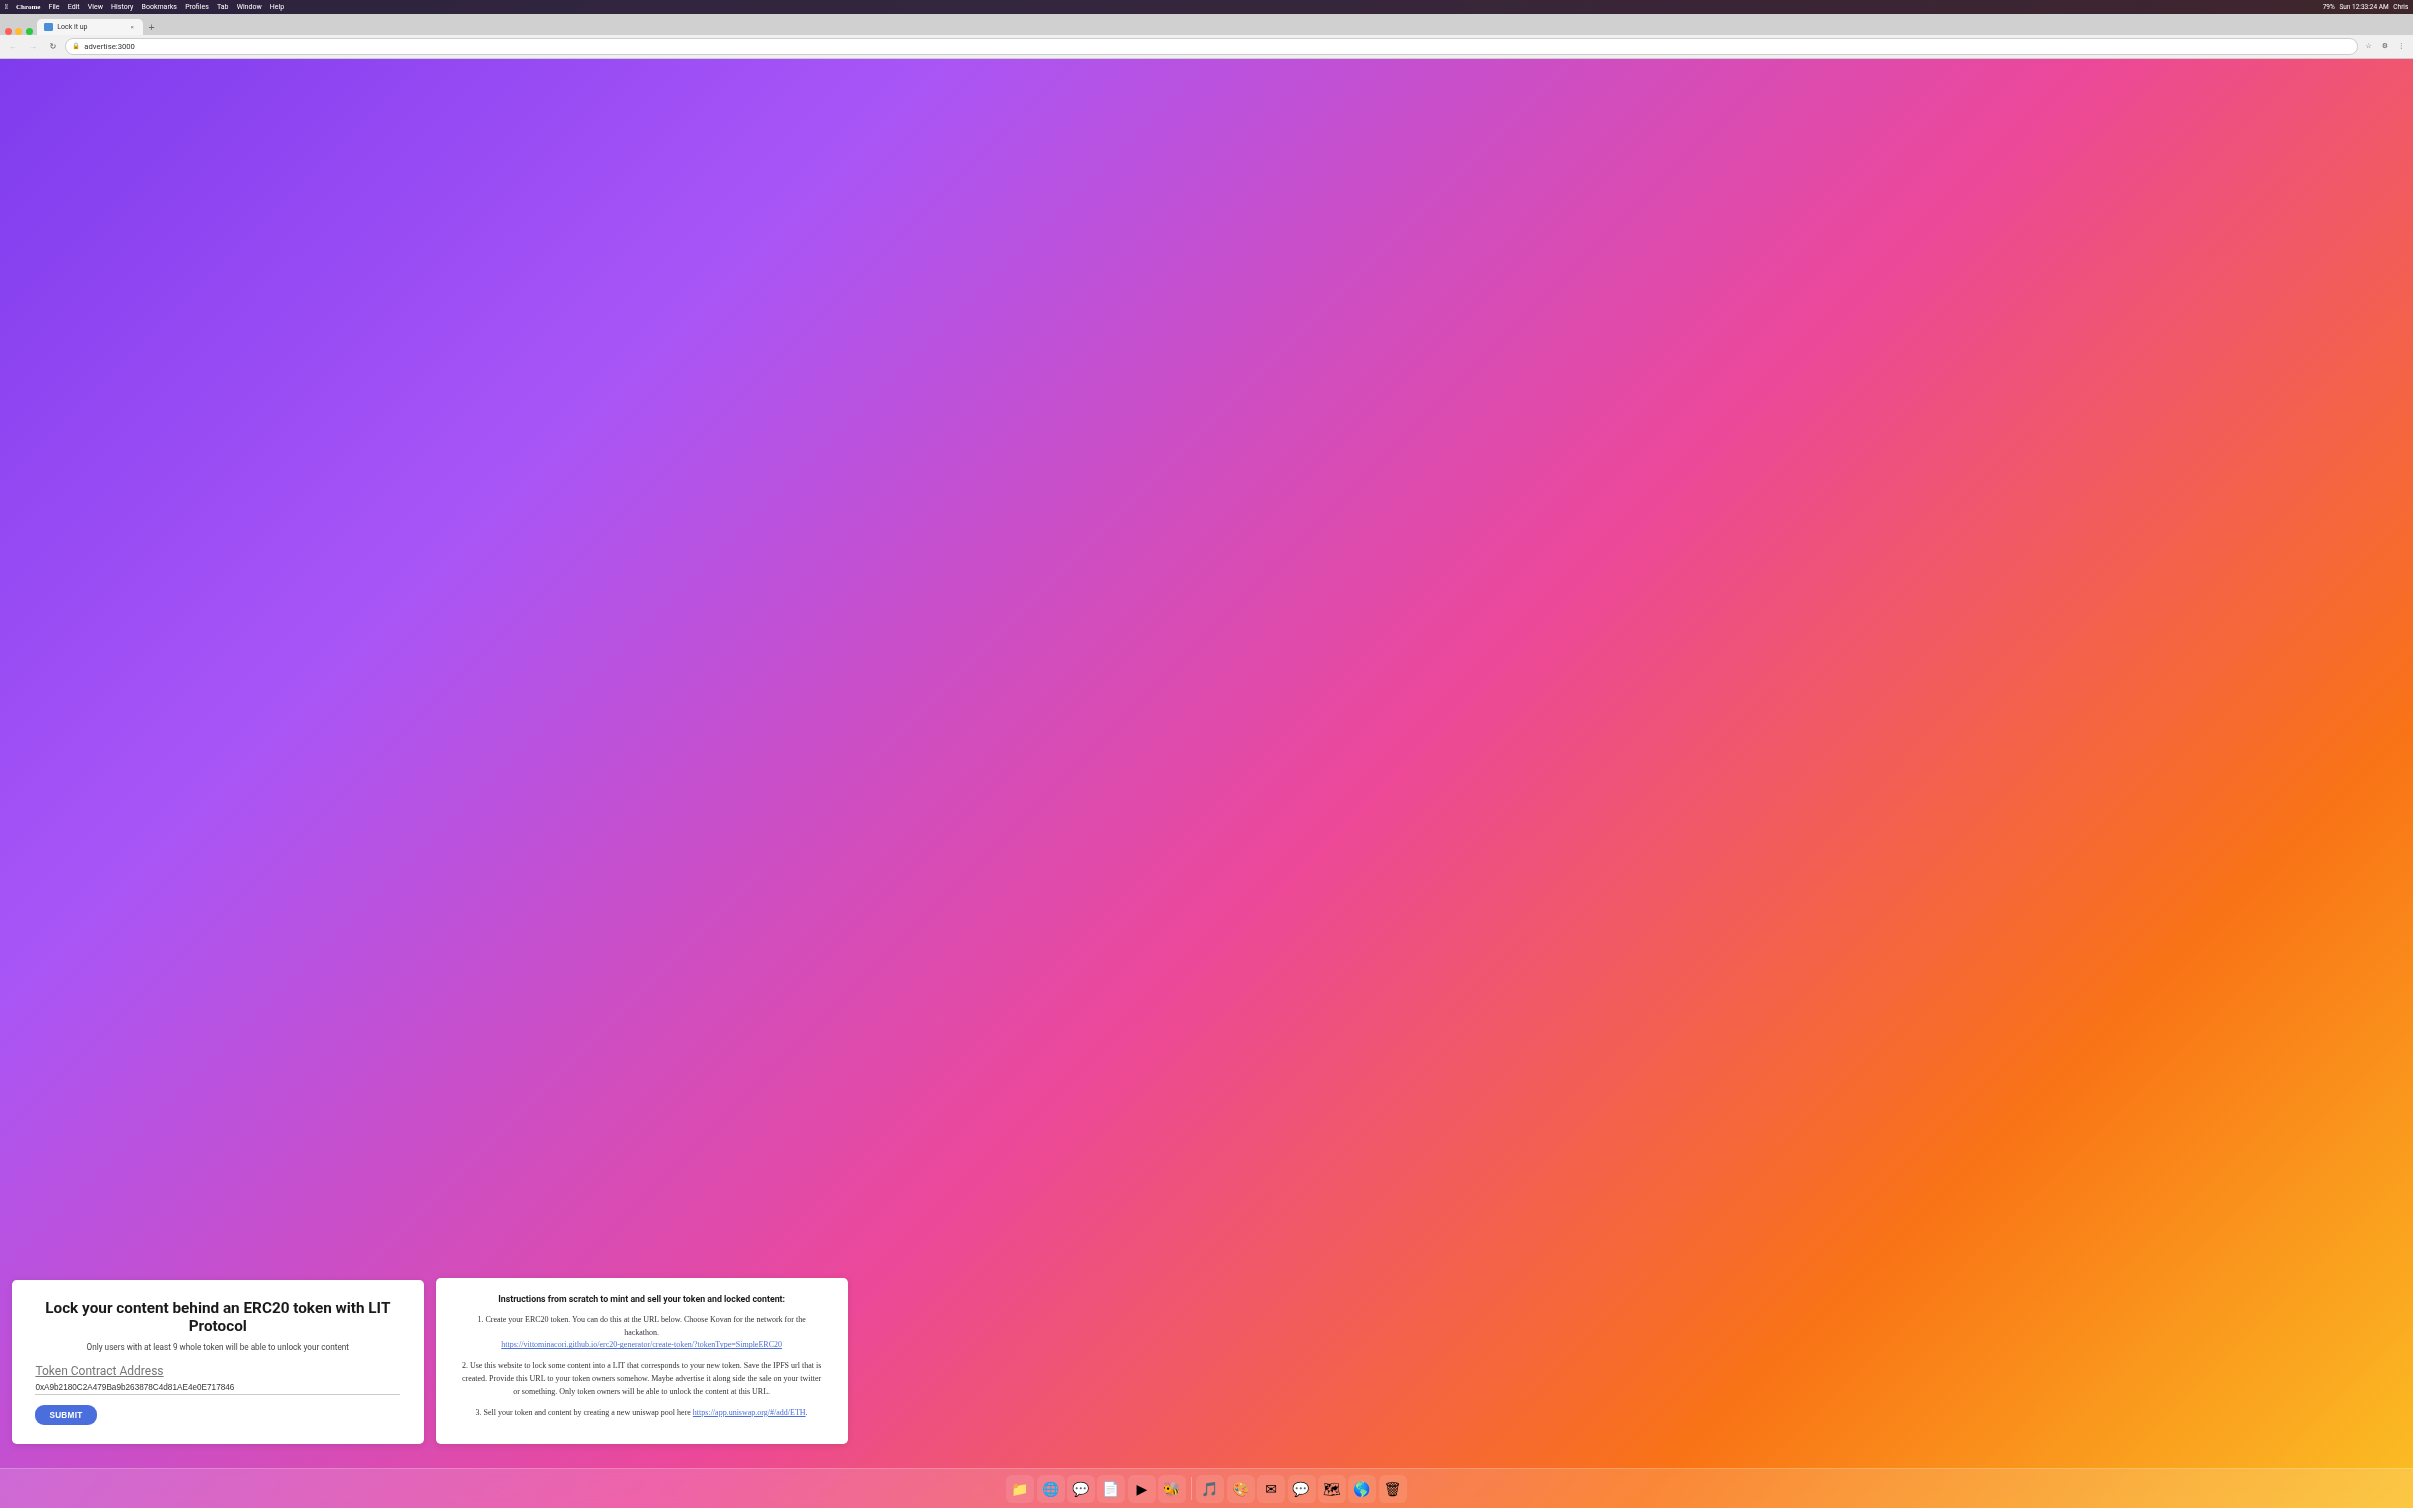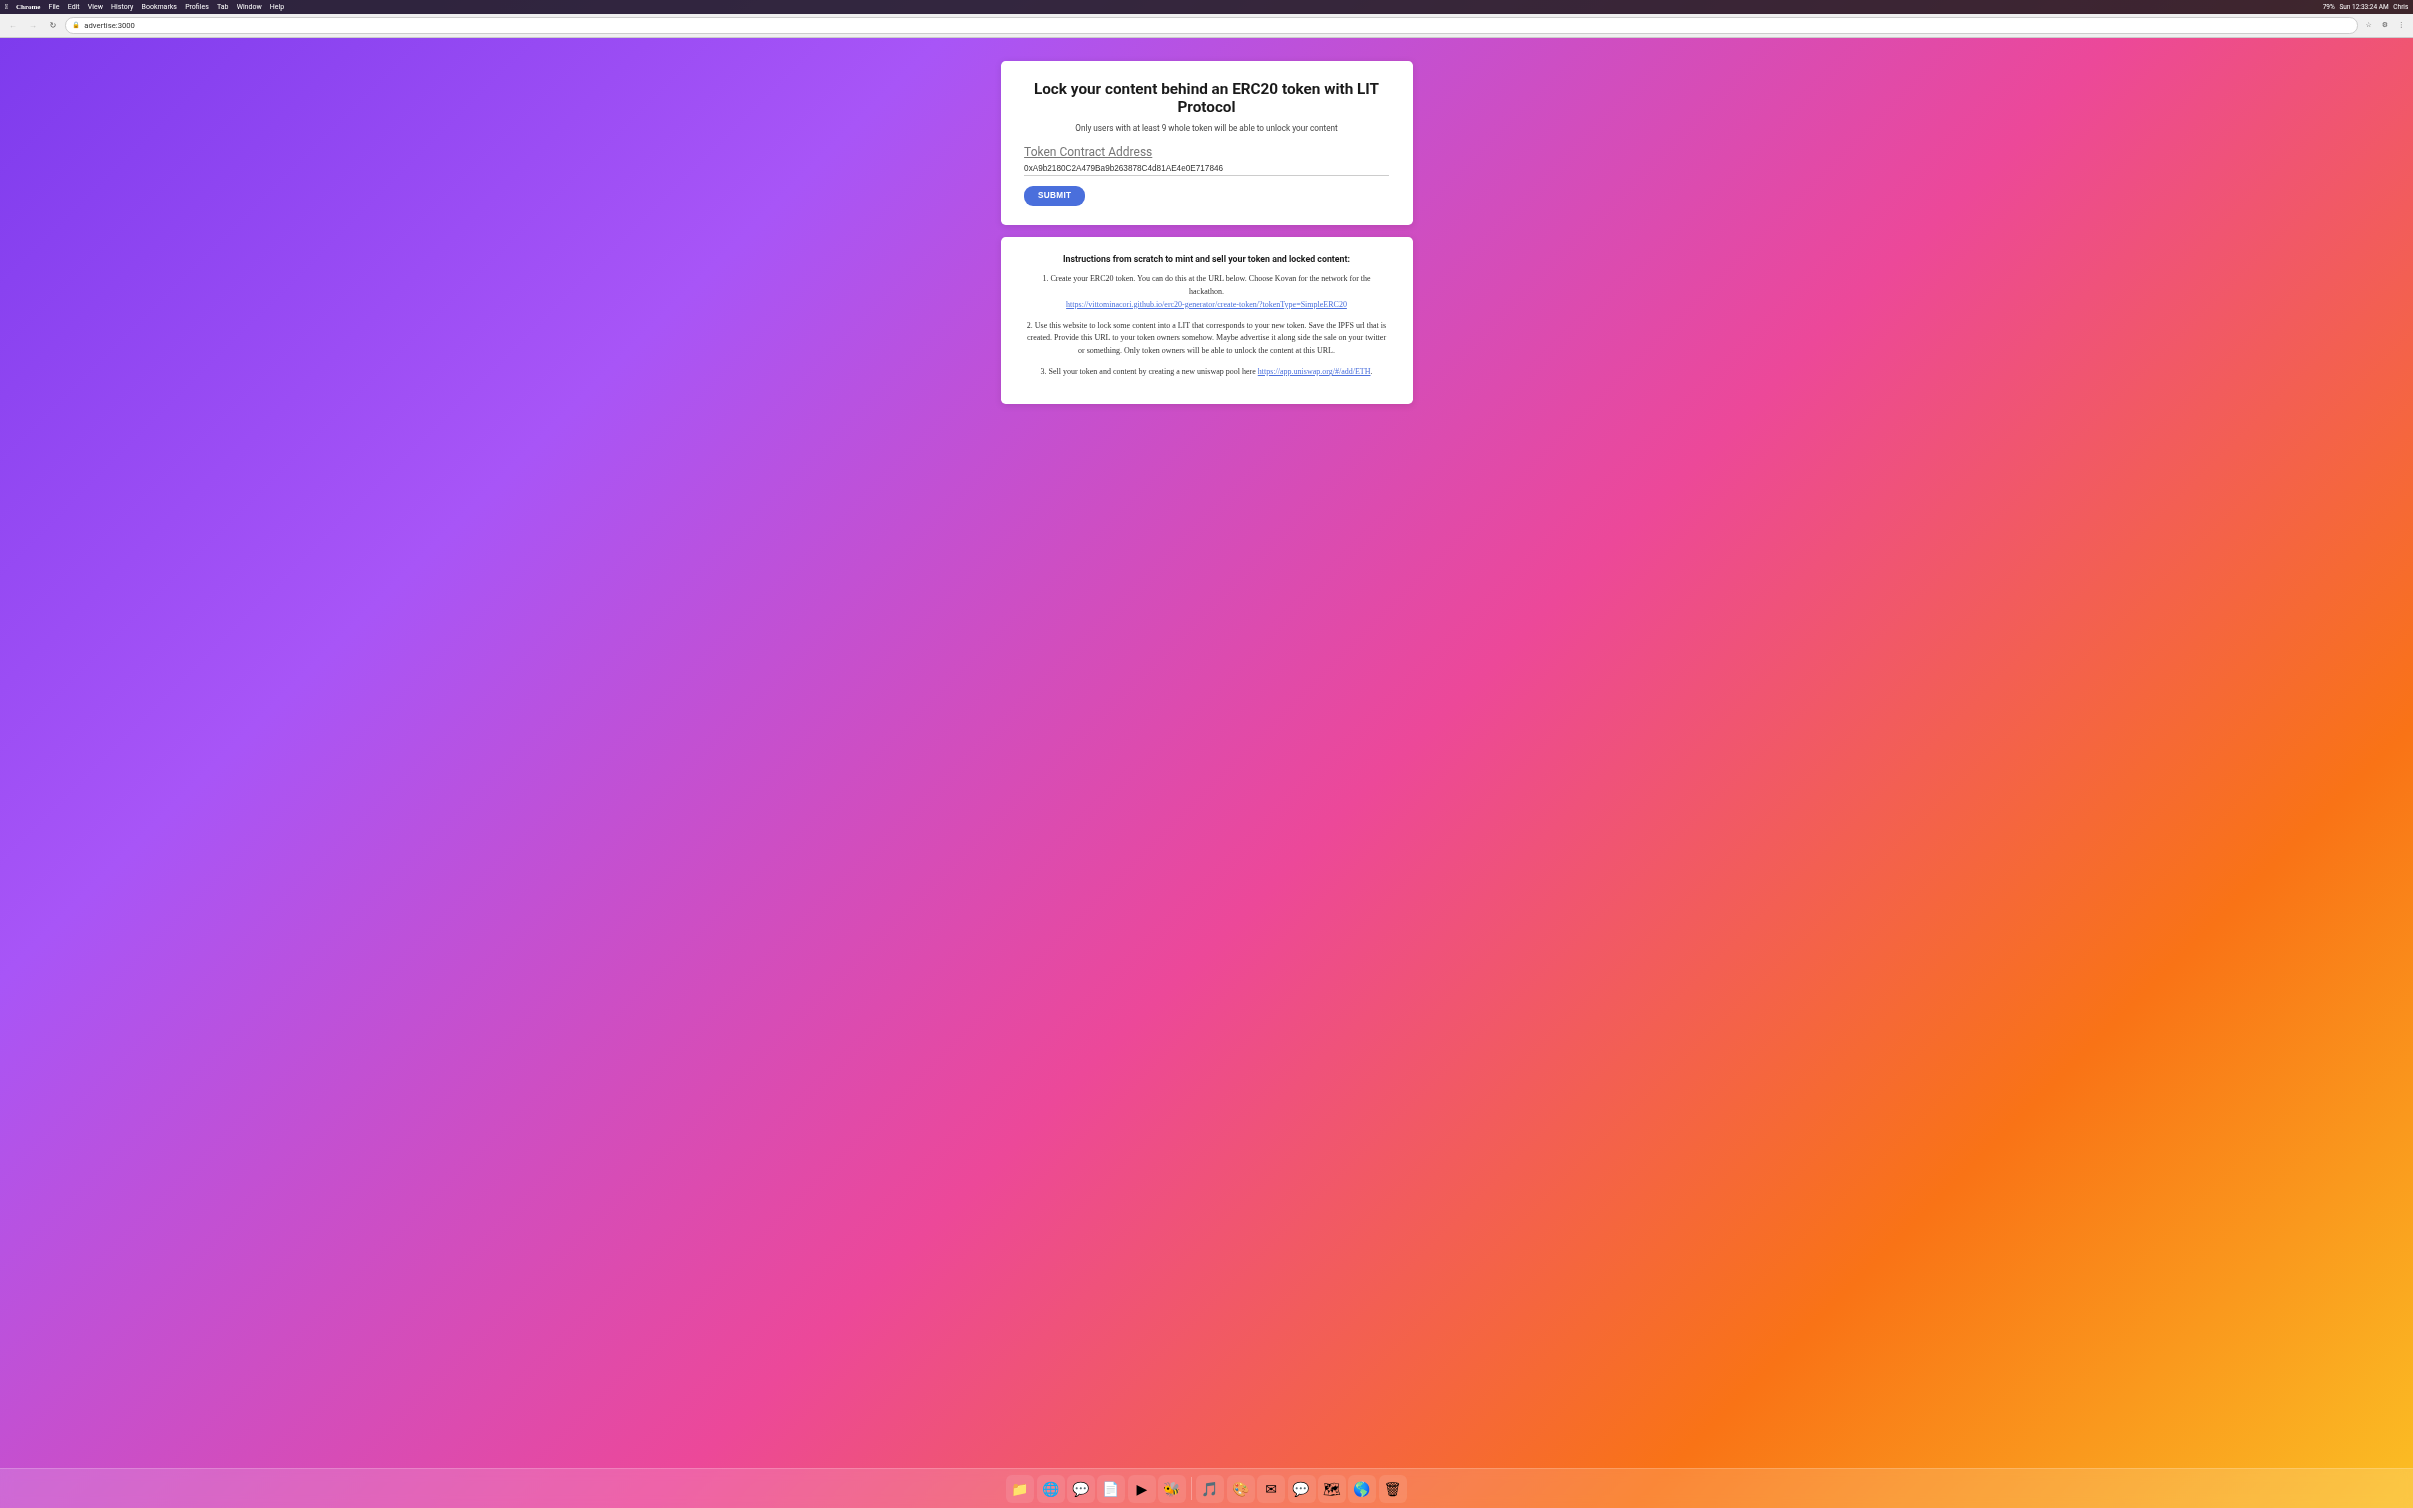--- a/index.html
+++ b/index.html
@@ -138,23 +138,23 @@
       font-size: 7px;
       color: #555;
       border-radius: 2.4px;
     }
 
     
     .page-content {
       flex: 1;
       padding: 23.6px 11.8px;
       display: flex;
-      flex-direction: column;
-      align-items: center;
+      align-items: flex-end;
       gap: 11.8px;
+      margin-top: 28px;
     }
 
     .card {
       background: #fff;
       border-radius: 4.7px;
       padding: 19px 23.6px;
       width: 100%;
       max-width: 412px;
       box-shadow: 0 1.2px 7px rgba(0,0,0,0.1);
     }
@@ -324,20 +324,33 @@
     <span>Help</span>
   </div>
   <div class="menubar-right">
     <span>79%</span>
     <span>Sun 12:33:24 AM</span>
     <span>Chris</span>
   </div>
 </div>
 
 <div class="browser-chrome">
+  <div class="tab-bar">
+    <div class="traffic-lights">
+      <div class="tl tl-red"></div>
+      <div class="tl tl-yellow"></div>
+      <div class="tl tl-green"></div>
+    </div>
+    <div class="tab">
+      <div class="tab-favicon"></div>
+      <span>Lock it up</span>
+      <button class="tab-close">×</button>
+    </div>
+    <button class="tab-new">+</button>
+  </div>
   <div class="toolbar">
     <button class="toolbar-btn disabled">←</button>
     <button class="toolbar-btn disabled">→</button>
     <button class="toolbar-btn">↻</button>
     <div class="address-bar">
       <span class="address-lock">🔒</span>
       <span>advertise:3000</span>
     </div>
     <div class="toolbar-actions">
       <button class="toolbar-icon-btn">☆</button>

